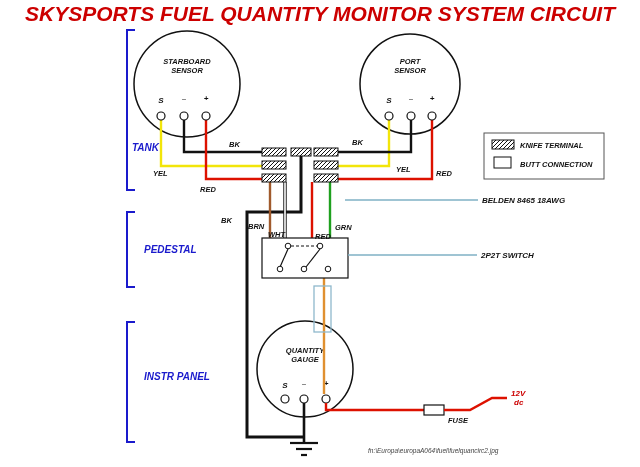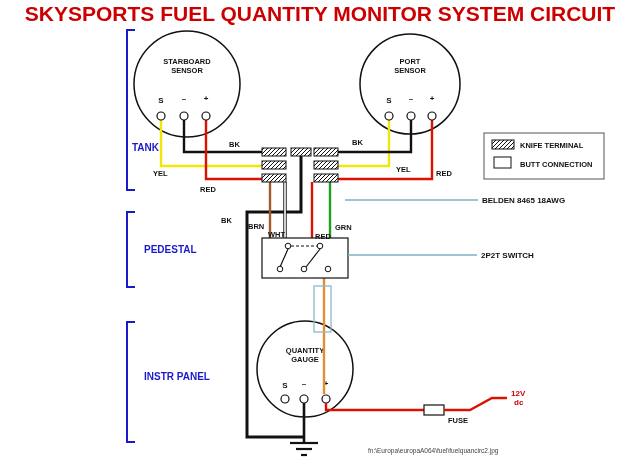--- a/index.html
+++ b/index.html
@@ -1,16 +1,16 @@
 <!DOCTYPE html>
 <html><head>
 <meta charset="utf-8">
 <style>
   html,body{margin:0;padding:0;background:#fff;}
-  #page{position:relative;width:640px;height:467px;background:#a3a3a3;overflow:hidden;}
+  #page{position:relative;width:640px;height:467px;background:#a3a3a3;overflow:hidden;font-style:italic;}
   text{font-family:"Liberation Sans","DejaVu Sans",sans-serif;}
   .ttl{font-size:21px;font-weight:bold;fill:#cc0000;}
   .sect{font-size:10px;font-weight:bold;fill:#1a1acc;}
   .comp{font-size:7.5px;font-weight:bold;fill:#111;}
   .term{font-size:8px;font-weight:bold;fill:#111;}
   .wl{font-size:7.5px;font-weight:bold;fill:#111;}
   .ann{font-size:8px;font-weight:bold;fill:#111;}
   .sup{font-size:8px;font-weight:bold;fill:#cc0000;}
   .ftr{font-size:6.5px;fill:#444;}
 </style>

